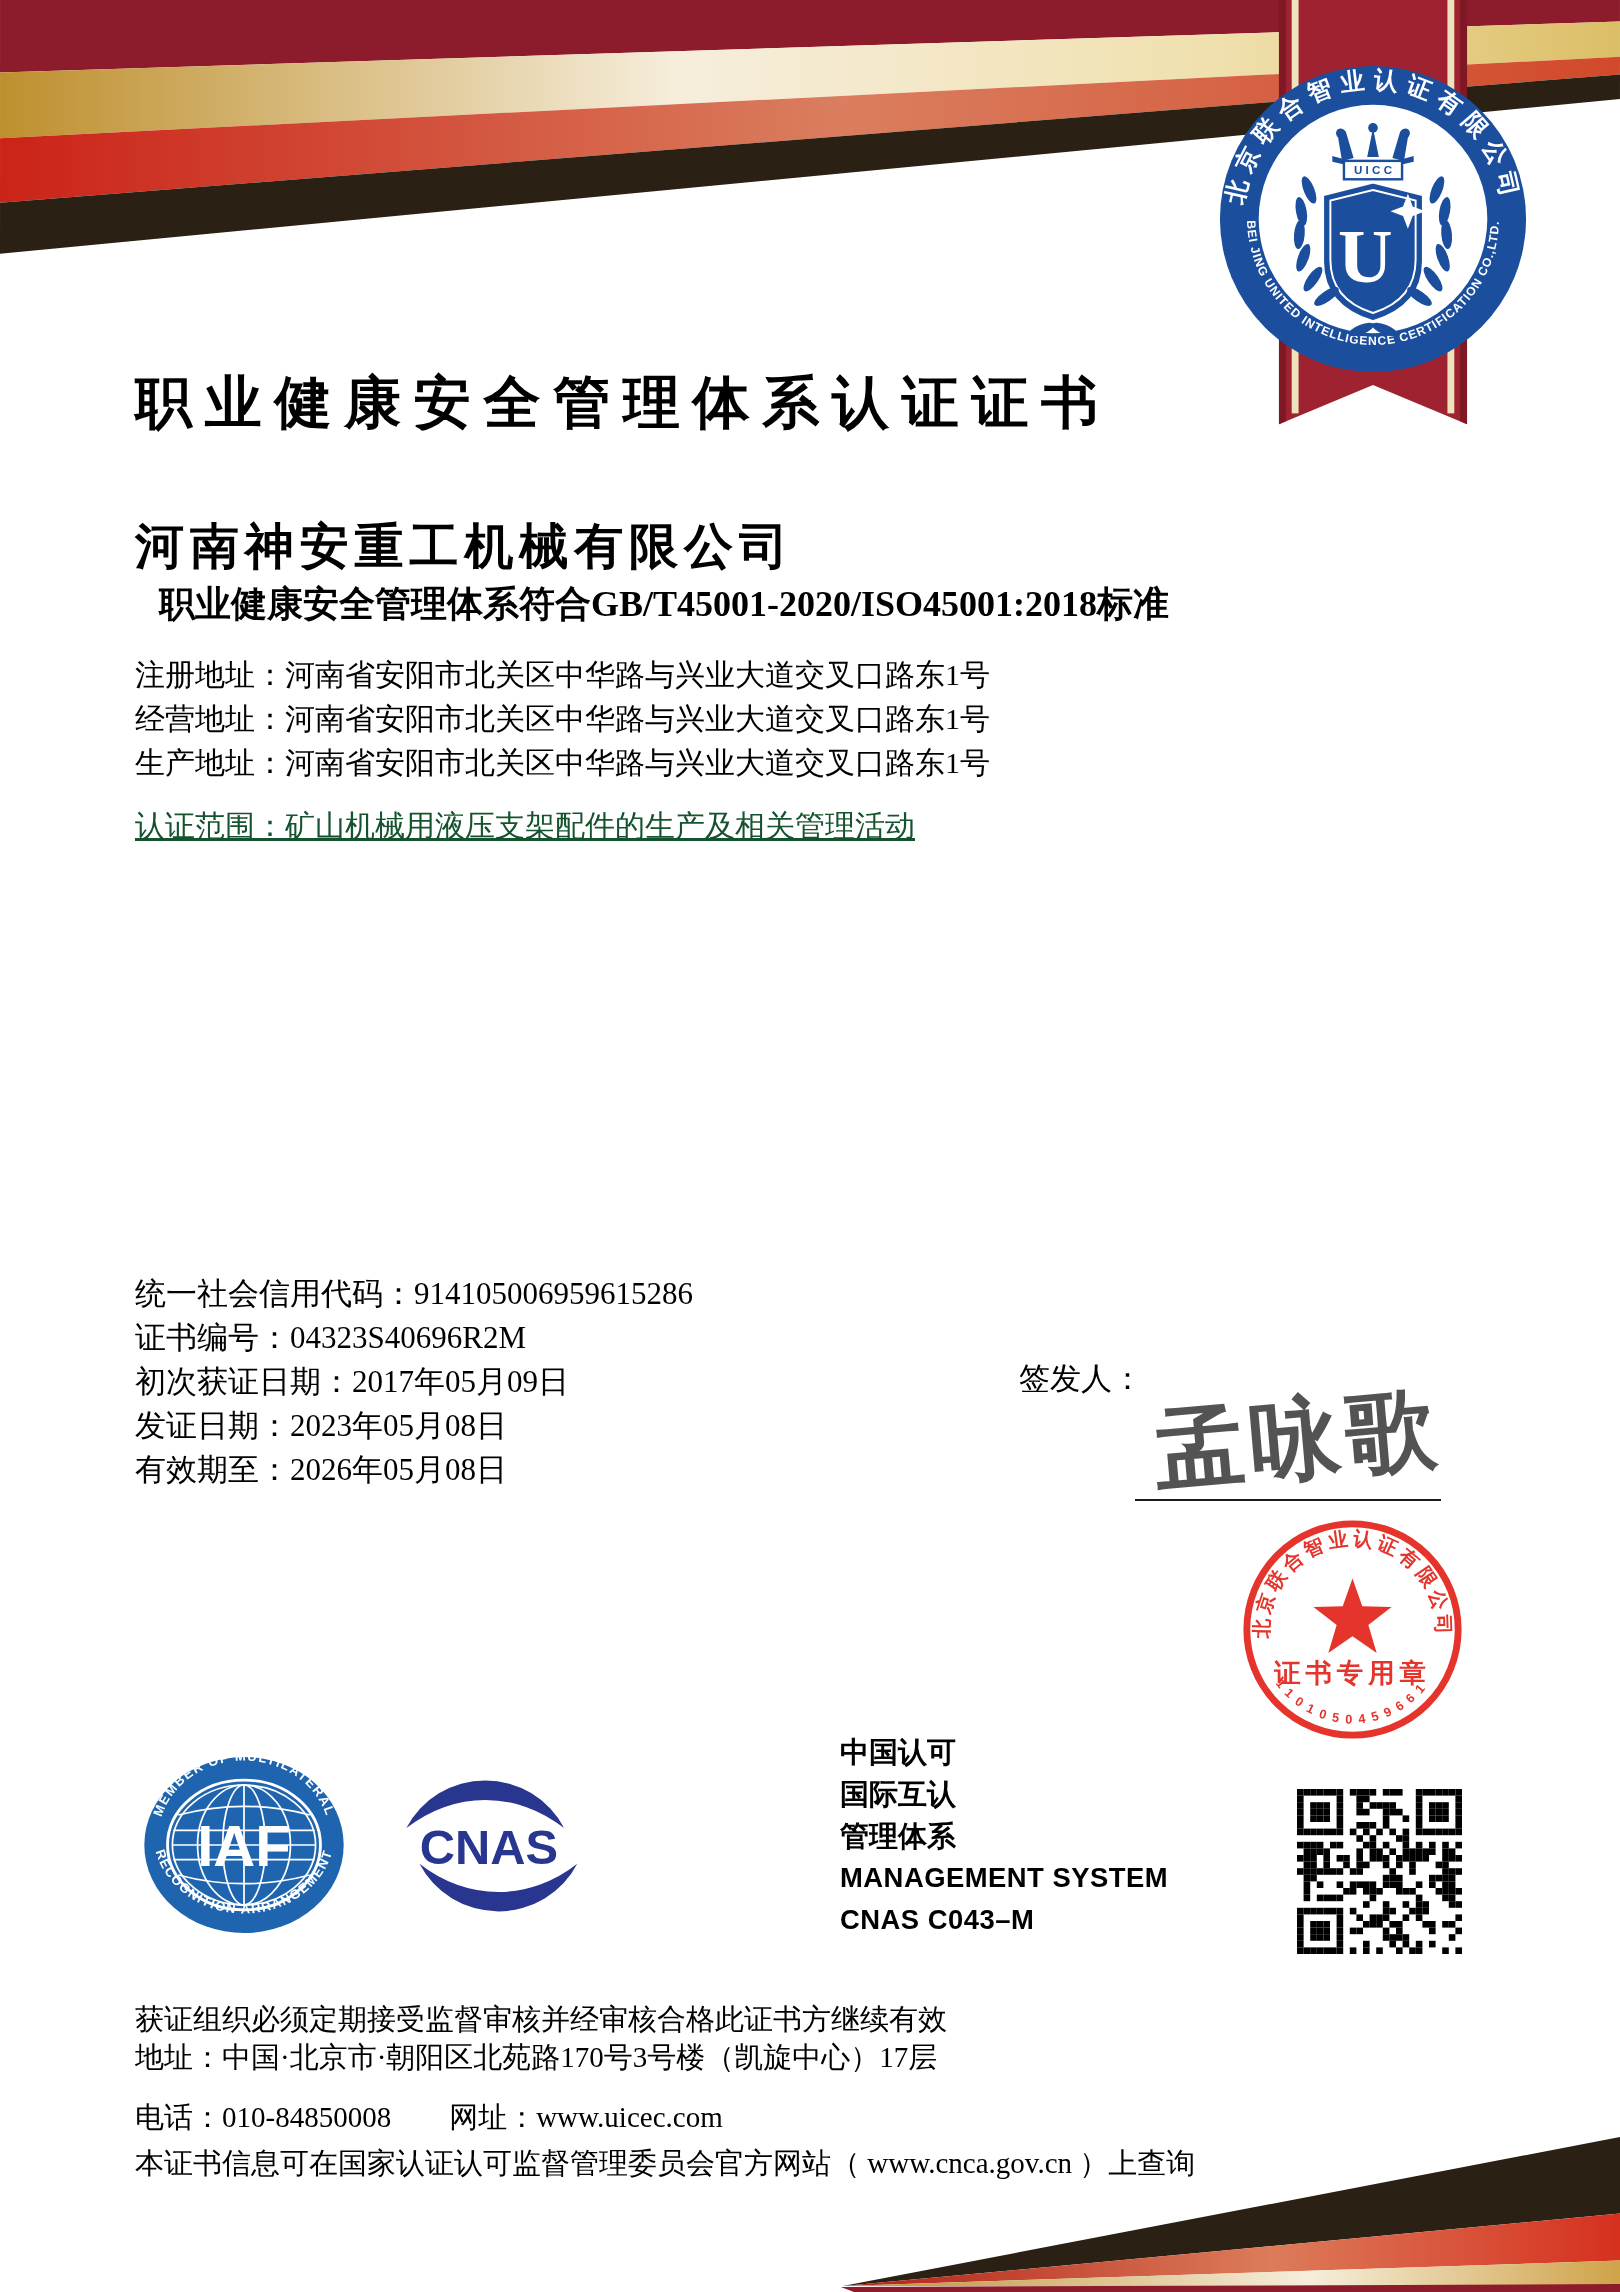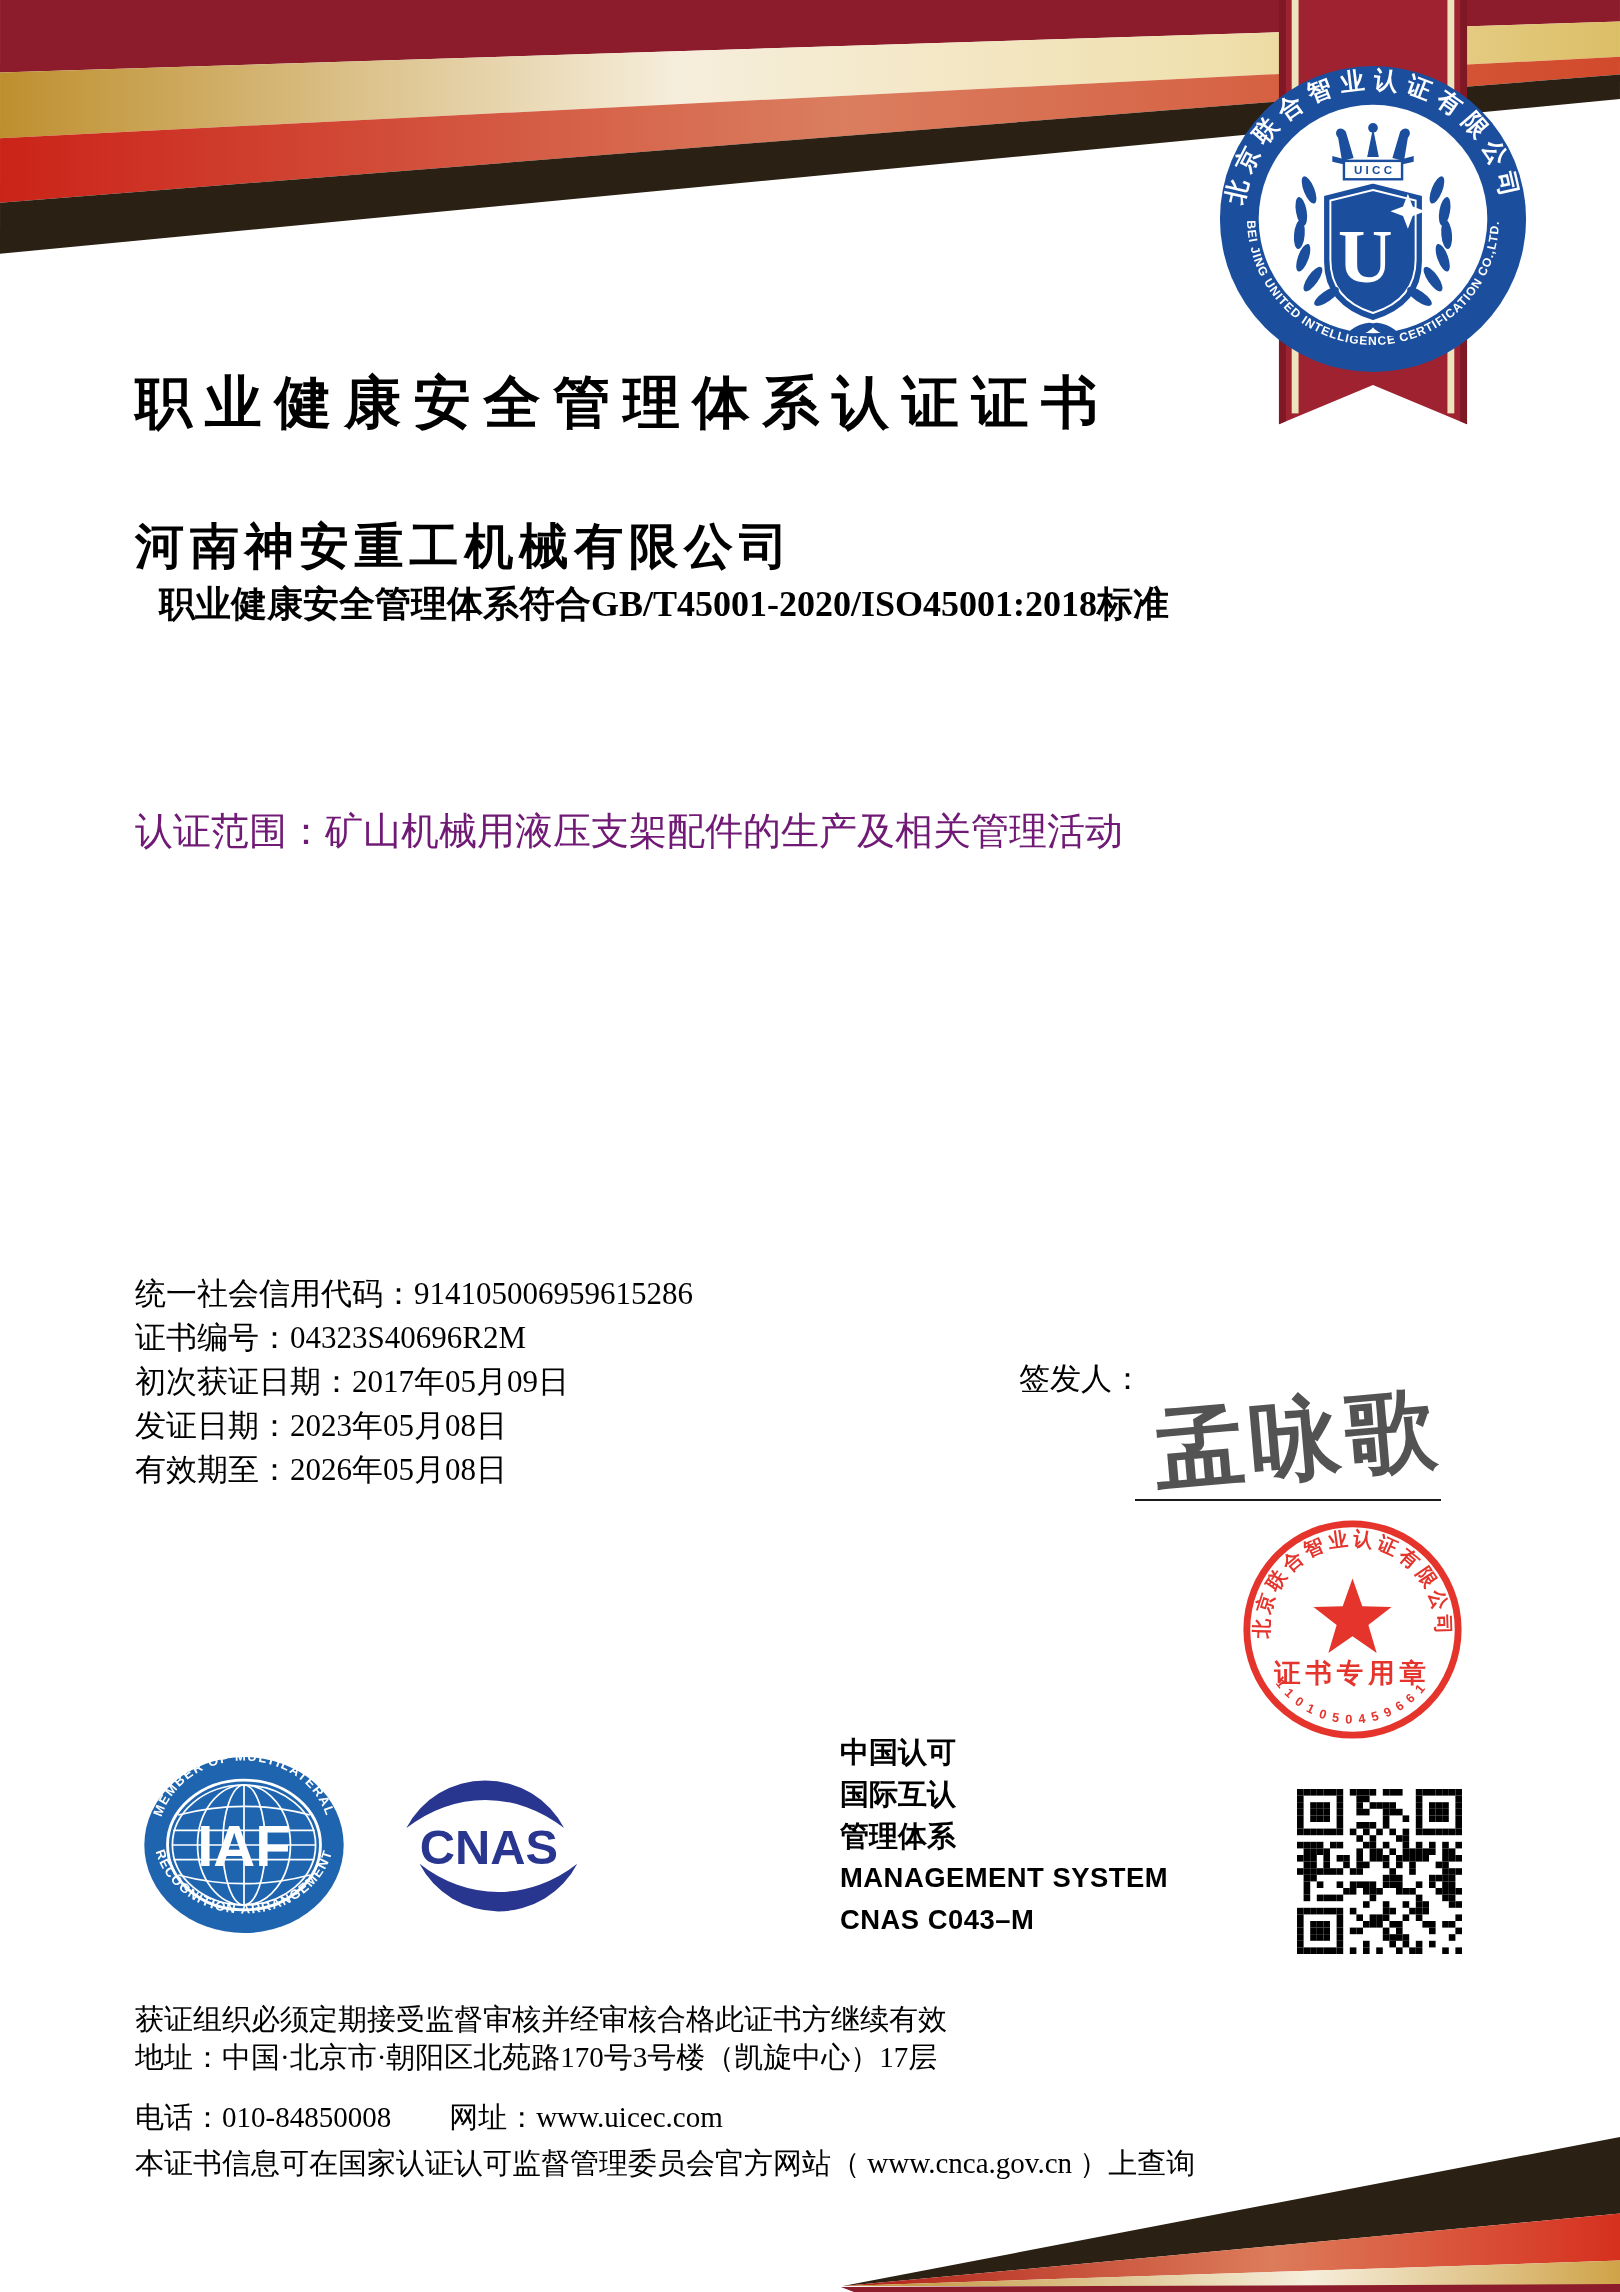--- a/index.html
+++ b/index.html
@@ -3,21 +3,21 @@
 <meta charset="utf-8">
 <style>
   html,body{margin:0;padding:0;background:#888;}
   #page{position:relative;width:1620px;height:2293px;background:#ffffff;overflow:hidden;
         font-family:"Liberation Serif", serif;color:#111;}
   .abs{position:absolute;}
   .doc-title{left:135px;top:365px;font-size:57px;font-weight:bold;letter-spacing:12.7px;color:#000;}
   .company{left:135px;top:514px;font-size:49px;font-weight:bold;letter-spacing:5.9px;color:#000;}
   .standard{left:135px;top:580px;font-size:36px;font-weight:bold;color:#000;margin-left:24px;}
   .addr-block{left:135px;top:653px;font-size:30px;line-height:44px;color:#000;}
-  .scope-row{left:135px;top:806px;font-size:38px;color:#701a75;}
+  .scope-row{left:135px;top:806px;font-size:30px;color:#14532d;text-decoration:underline;}
   .cert-block{left:135px;top:1260px;font-size:31px;line-height:44px;color:#000;margin-top:12px;}
   .sign-label{left:1019px;top:1358px;font-size:31px;color:#000;}
   .sign-underline{left:1135px;top:1499px;width:306px;height:2px;background:#1a1a1a;}
   .acc-block{left:840px;top:1731px;}
   .acc-cn{font-family:"Liberation Sans",sans-serif;font-weight:700;font-size:29px;line-height:42px;color:#000;}
   .acc-en{font-family:"Liberation Sans",sans-serif;font-weight:700;font-size:27.4px;line-height:42px;color:#000;letter-spacing:0.5px;}
   .footer-block{left:135px;top:2000px;font-size:29px;color:#000;}
   .footer-line{position:absolute;left:0;white-space:nowrap;text-align:right;}
   .sig-svg{left:1108px;top:1367px;}
   .qr{left:1297px;top:1789px;width:165px;height:165px;}
@@ -101,20 +101,25 @@
       <ellipse cx="226" cy="130" rx="15" ry="5.5" transform="rotate(112 226 130)"></ellipse>
       <ellipse cx="148" cy="274" rx="14" ry="5" transform="rotate(-22 148 274)"></ellipse>
       <ellipse cx="172" cy="274" rx="14" ry="5" transform="rotate(22 172 274)"></ellipse>
     </g>
   </svg>
 
   <div class="abs doc-title">职业健康安全管理体系认证证书</div>
   <div class="abs company">河南神安重工机械有限公司</div>
   <div class="abs standard">职业健康安全管理体系符合GB/T45001-2020/ISO45001:2018标准</div>
 
+  <div class="abs addr-block">
+    <div><span>注册地址：</span><span>河南省安阳市北关区中华路与兴业大道交叉口路东1号</span></div>
+    <div><span>经营地址：</span><span>河南省安阳市北关区中华路与兴业大道交叉口路东1号</span></div>
+    <div><span>生产地址：</span><span>河南省安阳市北关区中华路与兴业大道交叉口路东1号</span></div>
+  </div>
 
   <div class="abs scope-row">
     <span>认证范围：</span><span>矿山机械用液压支架配件的生产及相关管理活动</span>
   </div>
 
   <div class="abs cert-block">
     <div><span>统一社会信用代码：</span><span>914105006959615286</span></div>
     <div><span>证书编号：</span><span>04323S40696R2M</span></div>
     <div><span>初次获证日期：</span><span>2017年05月09日</span></div>
     <div><span>发证日期：</span><span>2023年05月08日</span></div>

